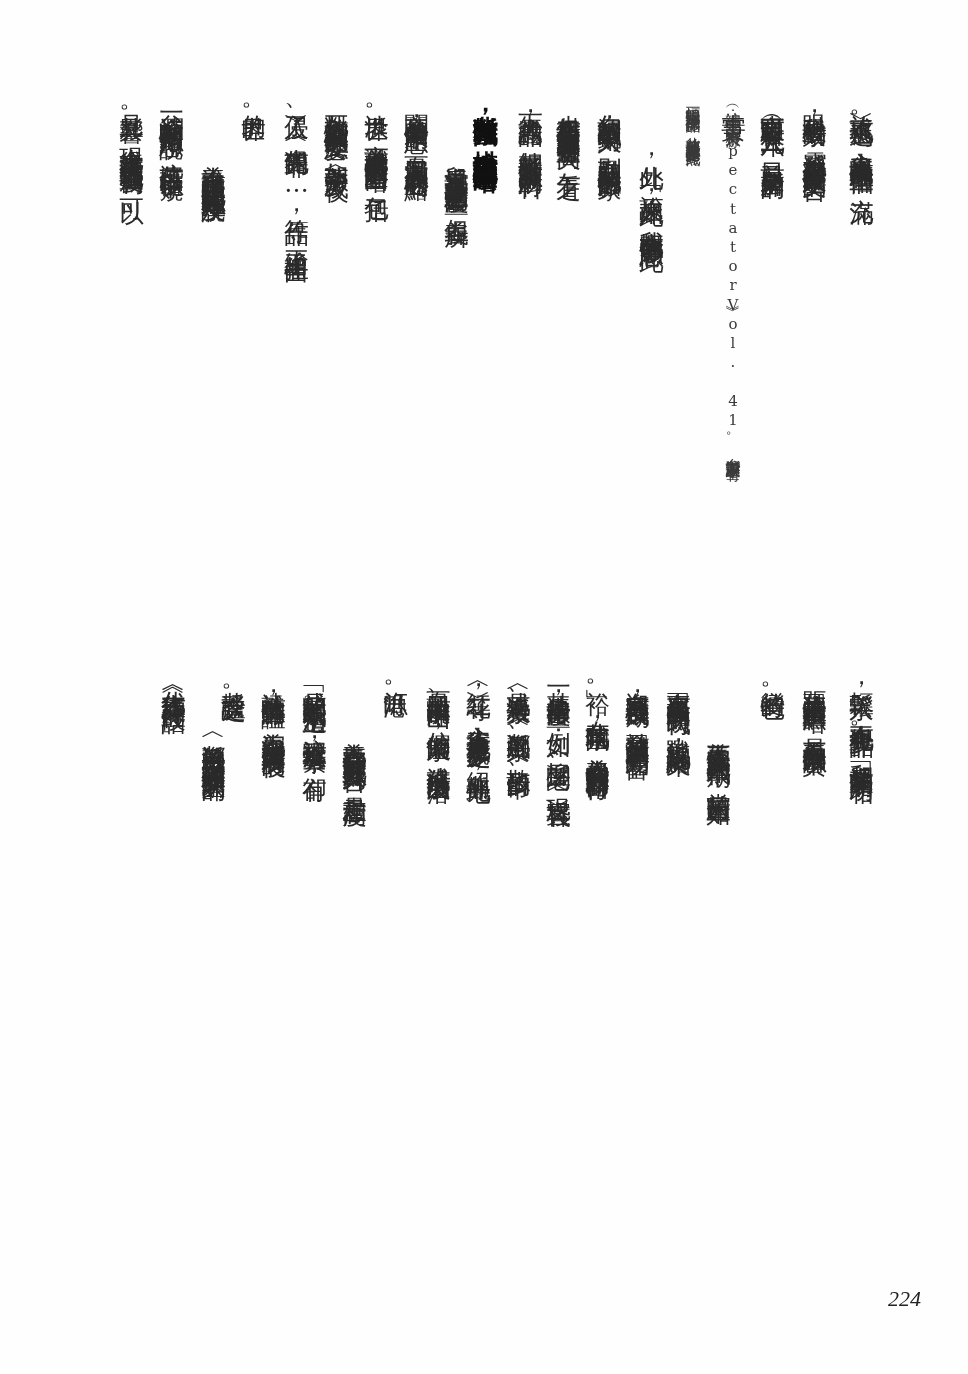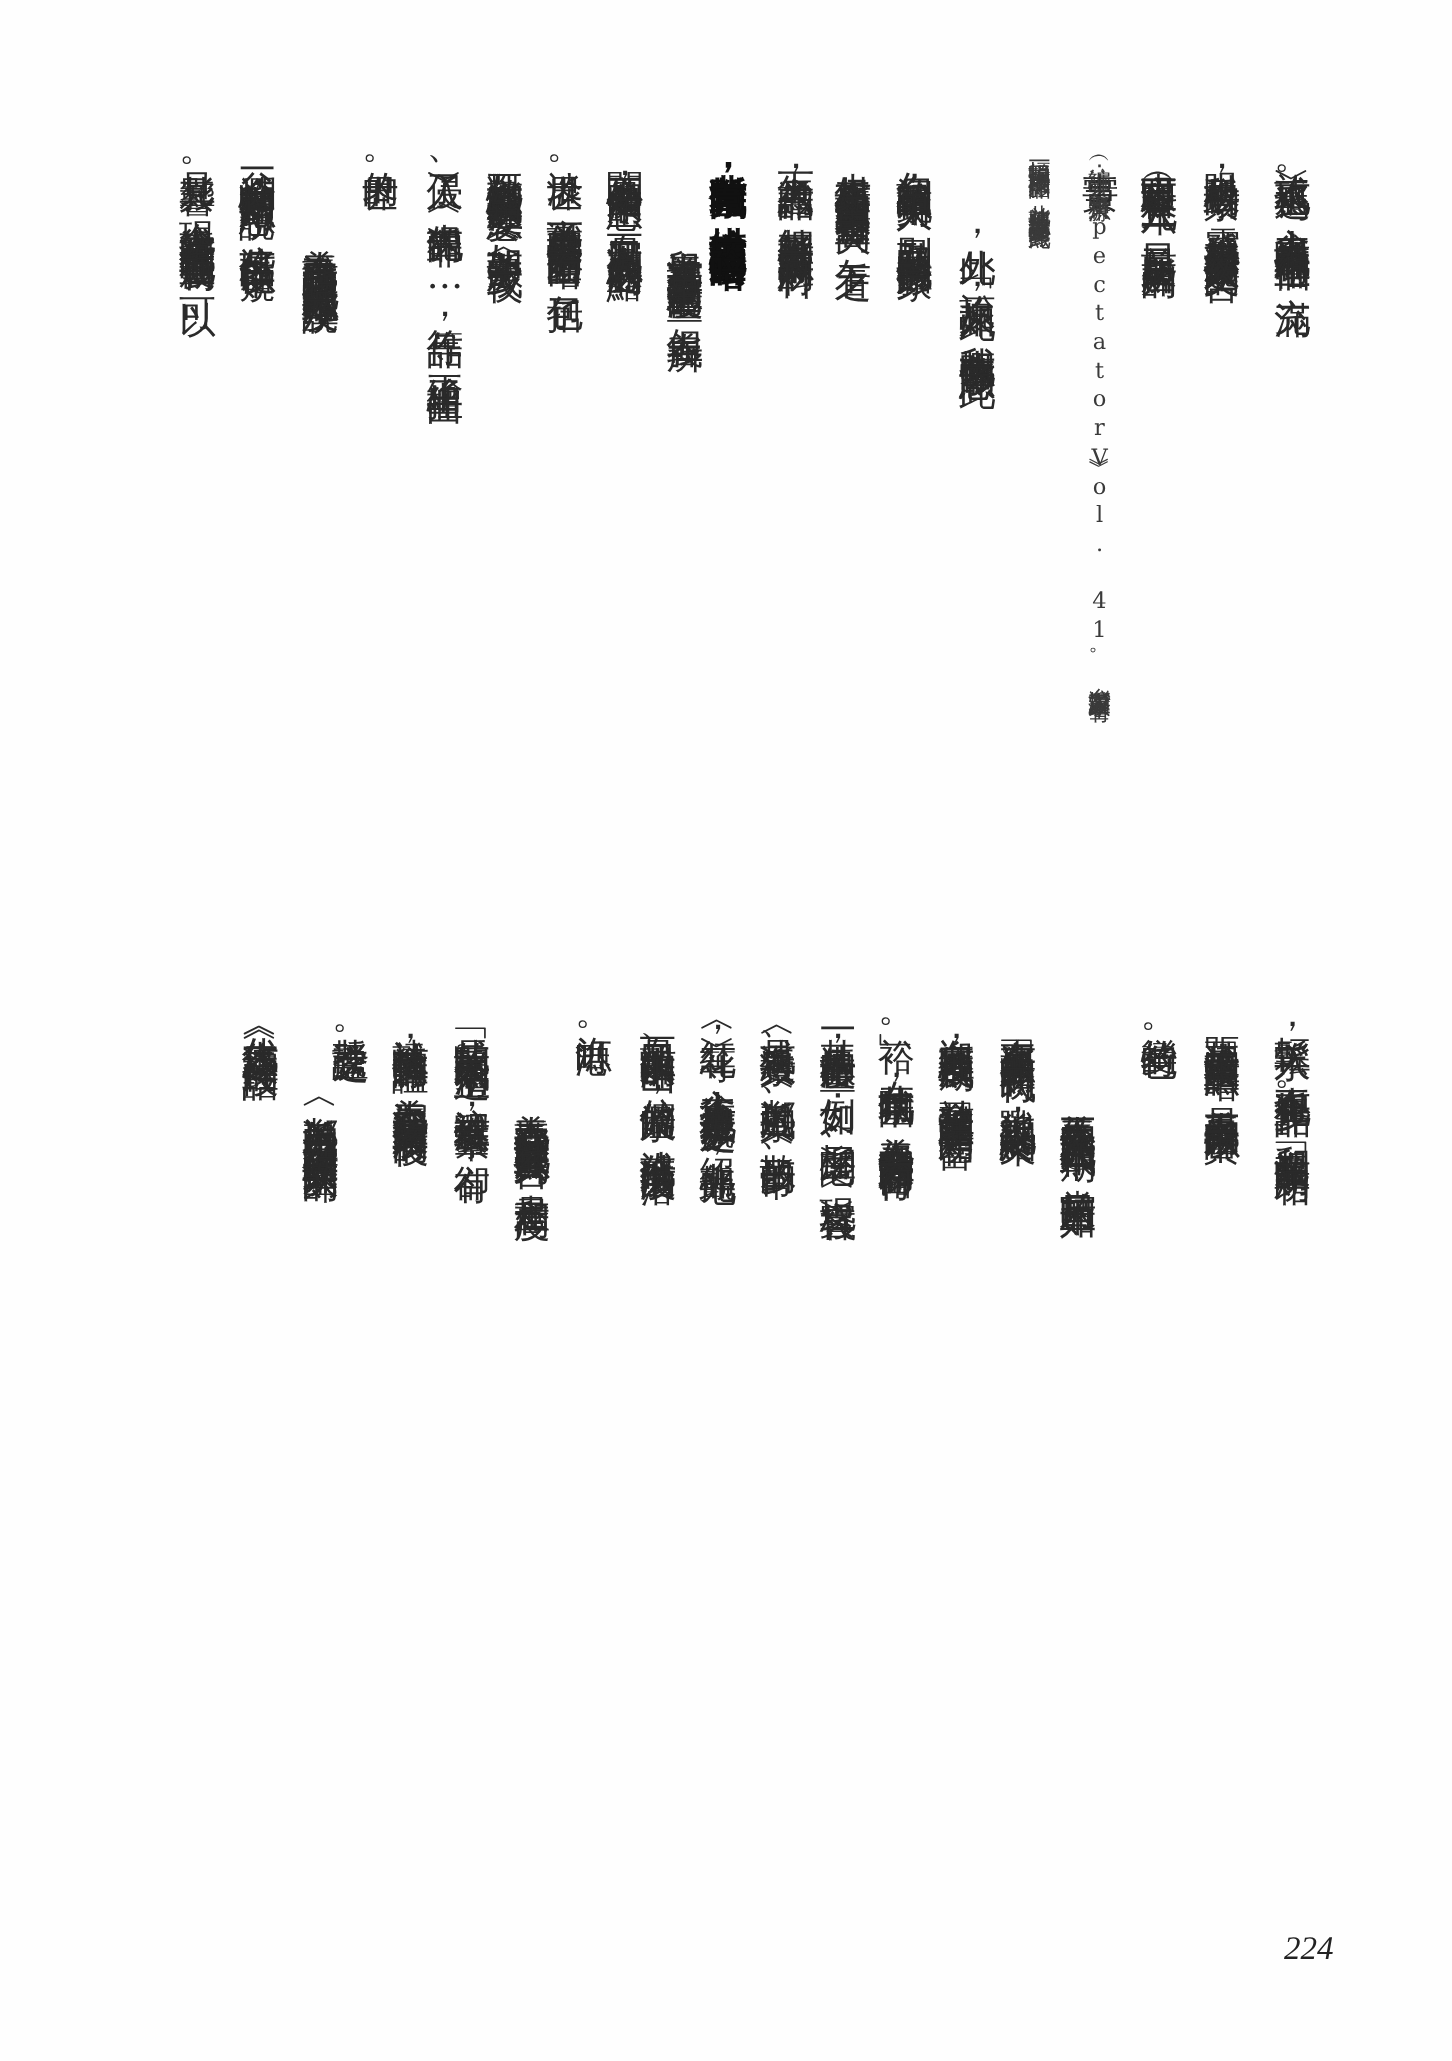--- a/index.html
+++ b/index.html
@@ -2,21 +2,21 @@
 <html><head>
 <meta charset="utf-8">
 <style>
   html, body { margin: 0; padding: 0; background: #ffffff; }
   body { width: 968px; height: 1374px; position: relative; overflow: hidden; font-family: "DejaVu Serif", "Liberation Serif", serif; color: #2a2a2a; }
   .page { position: absolute; left: 0; top: 0; width: 968px; height: 1374px; background: #fefefe; }
   .col { position: absolute; writing-mode: vertical-rl; text-orientation: upright; white-space: nowrap; font-size: 24.5px; line-height: 30px; letter-spacing: 1.6px; width: 30px; }
   .col.note { font-size: 15px; line-height: 18px; letter-spacing: 1.1px; width: 18px; color: #3a3a3a; }
   .col.heading { font-weight: bold; font-size: 25px; color: #111; }
   .col.indent { padding-top: 51px; }
-  .pagenum { position: absolute; left: 856px; top: 1286px; font-style: italic; font-size: 22px; font-family: "Liberation Serif", "DejaVu Serif", serif; color: #222; }
+  .pagenum { position: absolute; left: 888px; top: 1286px; font-style: italic; font-size: 22px; font-family: "Liberation Serif", "DejaVu Serif", serif; color: #222; }
 </style>
 </head>
 <body>
 
 <div class="page">
 
   <div>
     <div class="col" style="left:846px;top:95px;">旋式〉也不爲過。主人翁爲尋找醫師在街上徘徊，充滿</div>
     <div class="col" style="left:799px;top:95px;">眼科看板的場景，靈感發想來自台灣攝影家朱逸文的「台</div>
     <div class="col" style="left:757px;top:95px;">南市眼科看板」（一九六三年），目前已是衆所皆知的</div>

